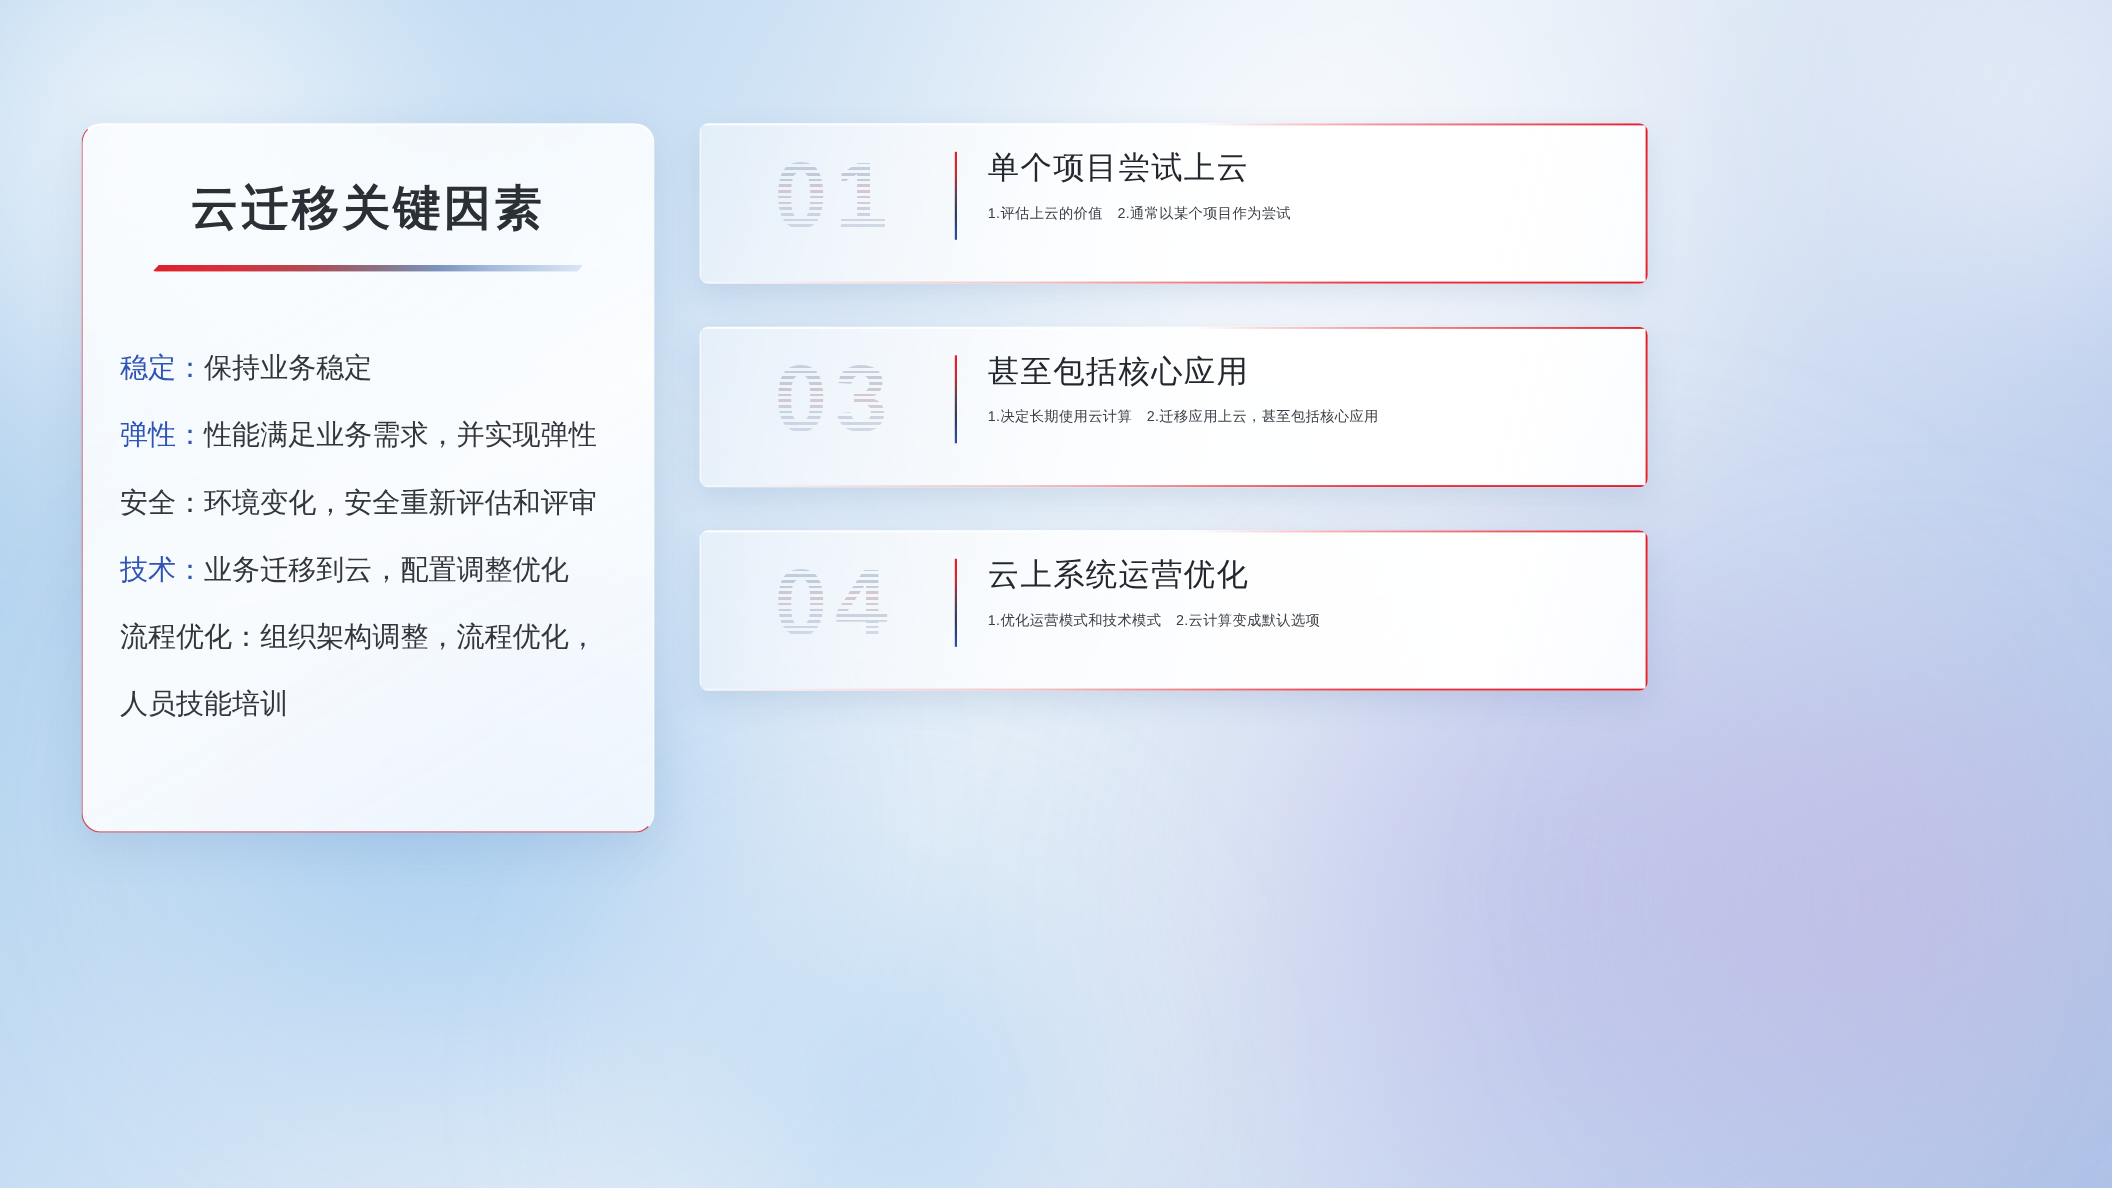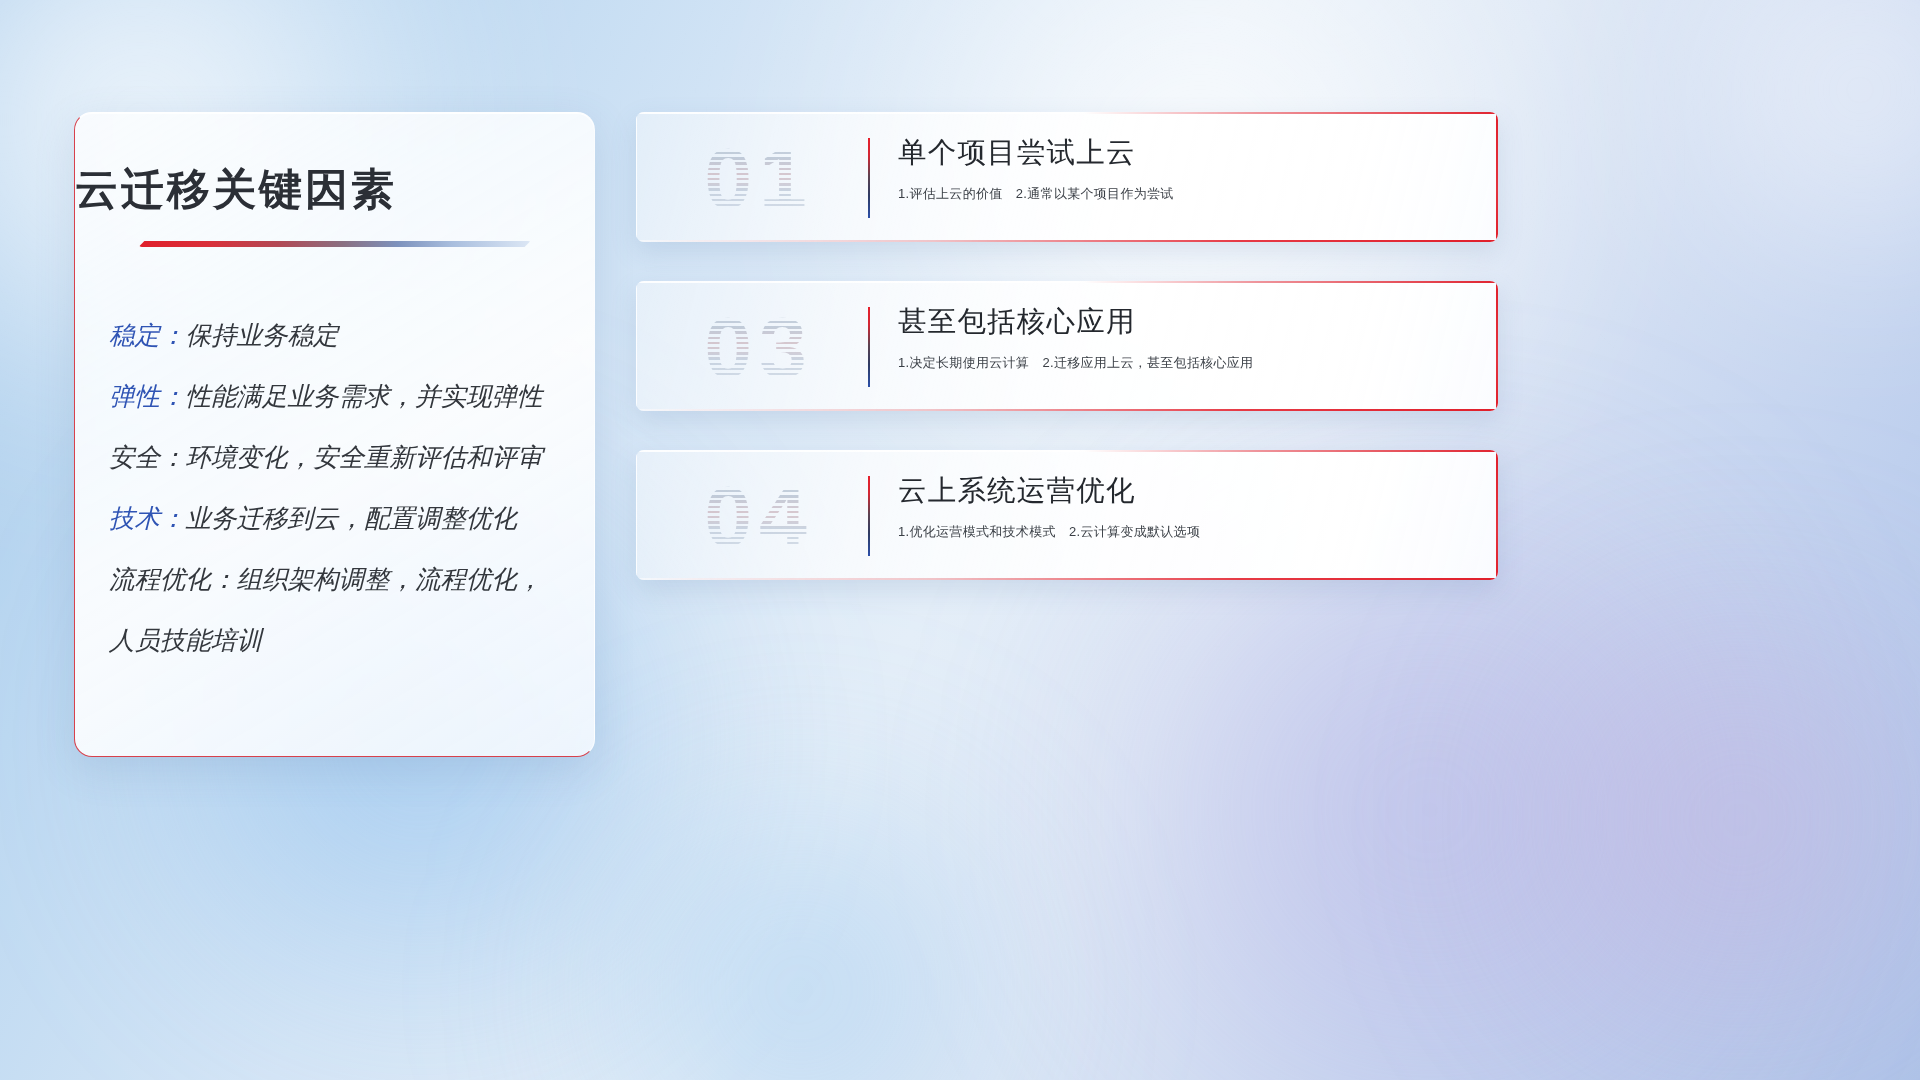--- a/index.html
+++ b/index.html
@@ -52,39 +52,39 @@
        rgba(246,250,255,.84) 100%);
     border-top:1px solid rgba(255,255,255,.95);
     border-left:1.6px solid #d7414c;
     border-right:1px solid rgba(255,255,255,.6);
     border-bottom:1.6px solid #d7414c;
     box-shadow:0 12px 40px rgba(80,120,170,.16), inset 0 1px 0 rgba(255,255,255,.85);
     backdrop-filter:blur(3px);
     overflow:hidden;
   }
   #panel-title {
-    margin:48px 0 0 0; 
+    margin:48px 0 0 0; text-align:center;
     font-size:43px; font-weight:bold; letter-spacing:3px; color:#2b2f36;
   }
   #panel-rule {
     margin:22px auto 0; width:392px; height:6px; border-radius:3px;
     background:linear-gradient(90deg,
       #e01f2b 0%, #d9303a 18%, #b14a56 36%,
       #8a7082 52%, #7d92bd 66%, #a9bede 80%, #dce7f5 100%);
     clip-path:polygon(1.5% 0,100% 0,98.5% 100%,0 100%);
   }
   #panel-list { margin:58px 0 0 34px; }
-  .kv { font-size:25.5px; line-height:61px; color:#33373d; white-space:nowrap;font-style:italic; }
+  .kv { font-size:25.5px; line-height:61px; color:#33373d; white-space:nowrap; }
   .kv .k { color:#2f54b4; }
   .kv.dark .k { color:#33373d; }
 
   
   #cards { position:absolute; left:636px; top:112px; width:862px; }
   .card {
-    position:relative; height:130px; margin-bottom:39px;
+    position:relative; height:146px; margin-bottom:39px;
     border-radius:8px;
     background:linear-gradient(104deg,
       rgba(255,255,255,.42) 0%,
       rgba(255,255,255,.72) 26%,
       rgba(255,255,255,.94) 55%,
       rgba(255,255,255,.99) 82%,
       rgba(252,253,255,.95) 100%);
     box-shadow:0 10px 26px rgba(90,125,170,.17);
     overflow:hidden;
   }

